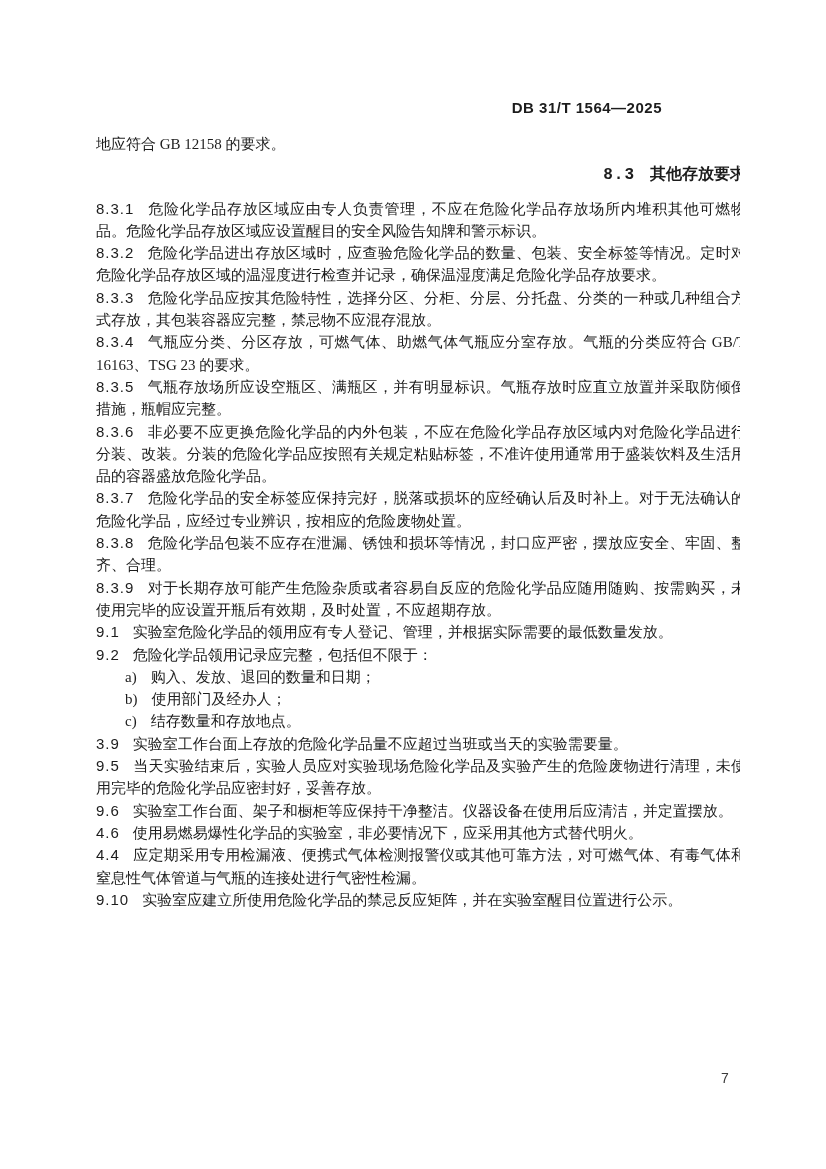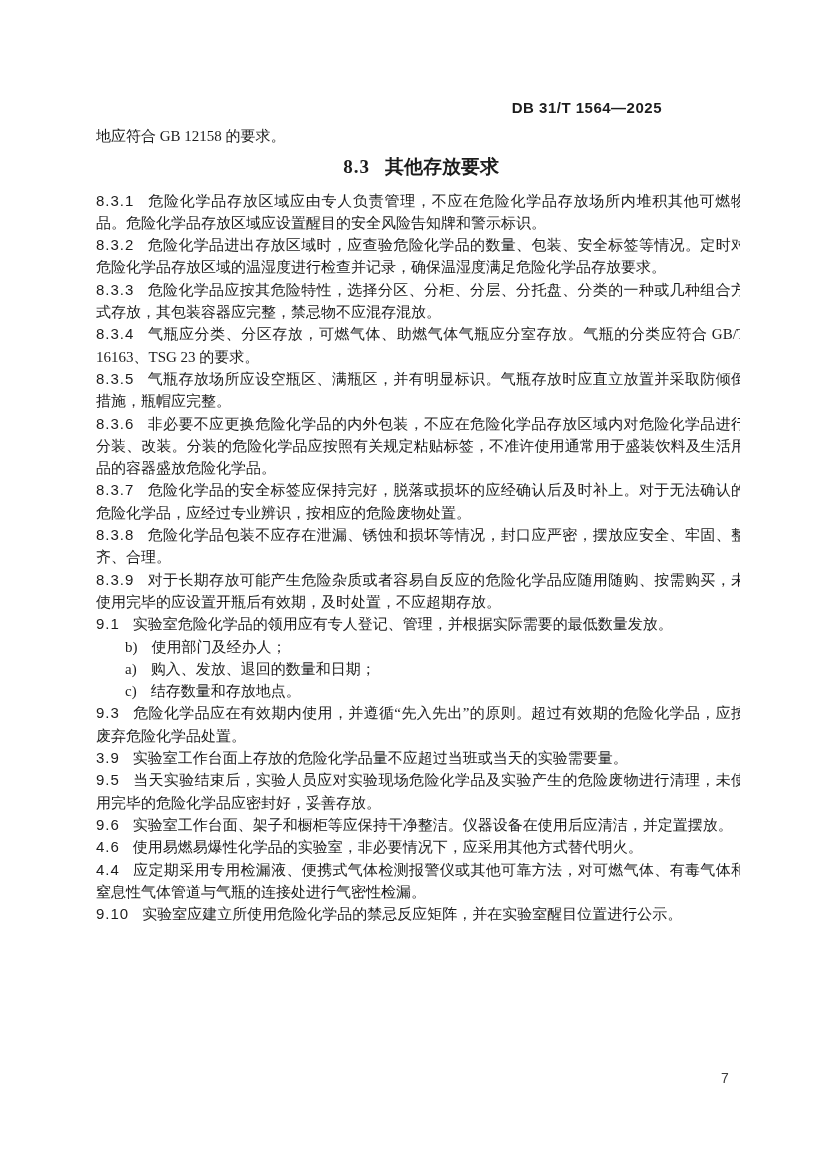--- a/index.html
+++ b/index.html
@@ -22,42 +22,42 @@
     right: 78px;
     font-family: "Liberation Sans", "DejaVu Sans", sans-serif;
     font-weight: bold;
     font-size: 15px;
     letter-spacing: 0.5px;
     white-space: nowrap;
   }
   .content {
     position: absolute;
     left: 96px;
-    top: 125px;
+    top: 133px;
     width: 650px;
     font-size: 15px;
     line-height: 22.3px;
     text-align: justify;
   }
   .para {
     margin: 0;
   }
   .cnum {
     font-family: "Liberation Sans", "DejaVu Sans", sans-serif;
     letter-spacing: 1px;
     margin-right: 13px;
     white-space: nowrap;
     margin-top: 26px;
   }
   .heading {
-    font-family: Liberation Serif, serif;
+    font-family: Liberation Mono, monospace;
     font-weight: bold;
-    font-size: 19px;
+    font-size: 16px;
     line-height: 22.3px;
-    text-align: center;
+    text-align: right;
   }
   .heading.level-2 {
     margin: 9px 0 11px 0;
   }
   .heading.level-1 {
     margin: 23px 0 12px 0;
   }
   .hnum {
     margin-right: 15px;
     letter-spacing: 1px;
@@ -91,24 +91,24 @@
       <p class="para clause"><span class="cnum">8.3.1</span>危险化学品存放区域应由专人负责管理，不应在危险化学品存放场所内堆积其他可燃物品。危险化学品存放区域应设置醒目的安全风险告知牌和警示标识。</p>
       <p class="para clause"><span class="cnum">8.3.2</span>危险化学品进出存放区域时，应查验危险化学品的数量、包装、安全标签等情况。定时对危险化学品存放区域的温湿度进行检查并记录，确保温湿度满足危险化学品存放要求。</p>
       <p class="para clause"><span class="cnum">8.3.3</span>危险化学品应按其危险特性，选择分区、分柜、分层、分托盘、分类的一种或几种组合方式存放，其包装容器应完整，禁忌物不应混存混放。</p>
       <p class="para clause"><span class="cnum">8.3.4</span>气瓶应分类、分区存放，可燃气体、助燃气体气瓶应分室存放。气瓶的分类应符合 GB/T 16163、TSG 23 的要求。</p>
       <p class="para clause"><span class="cnum">8.3.5</span>气瓶存放场所应设空瓶区、满瓶区，并有明显标识。气瓶存放时应直立放置并采取防倾倒措施，瓶帽应完整。</p>
       <p class="para clause"><span class="cnum">8.3.6</span>非必要不应更换危险化学品的内外包装，不应在危险化学品存放区域内对危险化学品进行分装、改装。分装的危险化学品应按照有关规定粘贴标签，不准许使用通常用于盛装饮料及生活用品的容器盛放危险化学品。</p>
       <p class="para clause"><span class="cnum">8.3.7</span>危险化学品的安全标签应保持完好，脱落或损坏的应经确认后及时补上。对于无法确认的危险化学品，应经过专业辨识，按相应的危险废物处置。</p>
       <p class="para clause"><span class="cnum">8.3.8</span>危险化学品包装不应存在泄漏、锈蚀和损坏等情况，封口应严密，摆放应安全、牢固、整齐、合理。</p>
       <p class="para clause"><span class="cnum">8.3.9</span>对于长期存放可能产生危险杂质或者容易自反应的危险化学品应随用随购、按需购买，未使用完毕的应设置开瓶后有效期，及时处置，不应超期存放。</p>
       <p class="para clause"><span class="cnum">9.1</span>实验室危险化学品的领用应有专人登记、管理，并根据实际需要的最低数量发放。</p>
+      <p class="para clause"><span class="cnum">9.2</span>危险化学品领用记录应完整，包括但不限于：</p>
+      <p class="para list-item"><span class="lnum">a)</span>购入、发放、退回的数量和日期；</p>
       <p class="para list-item"><span class="lnum">b)</span>使用部门及经办人；</p>
-      <p class="para list-item"><span class="lnum">a)</span>购入、发放、退回的数量和日期；</p>
       <p class="para list-item"><span class="lnum">c)</span>结存数量和存放地点。</p>
-      <p class="para clause"><span class="cnum">9.3</span>危险化学品应在有效期内使用，并遵循“先入先出”的原则。超过有效期的危险化学品，应按废弃危险化学品处置。</p>
       <p class="para clause"><span class="cnum">3.9</span>实验室工作台面上存放的危险化学品量不应超过当班或当天的实验需要量。</p>
       <p class="para clause"><span class="cnum">9.5</span>当天实验结束后，实验人员应对实验现场危险化学品及实验产生的危险废物进行清理，未使用完毕的危险化学品应密封好，妥善存放。</p>
       <p class="para clause"><span class="cnum">9.6</span>实验室工作台面、架子和橱柜等应保持干净整洁。仪器设备在使用后应清洁，并定置摆放。</p>
       <p class="para clause"><span class="cnum">4.6</span>使用易燃易爆性化学品的实验室，非必要情况下，应采用其他方式替代明火。</p>
       <p class="para clause"><span class="cnum">4.4</span>应定期采用专用检漏液、便携式气体检测报警仪或其他可靠方法，对可燃气体、有毒气体和窒息性气体管道与气瓶的连接处进行气密性检漏。</p>
       <p class="para clause"><span class="cnum">9.10</span>实验室应建立所使用危险化学品的禁忌反应矩阵，并在实验室醒目位置进行公示。</p>
     </main>
 
   <div class="page-number">7</div>
 </div>

